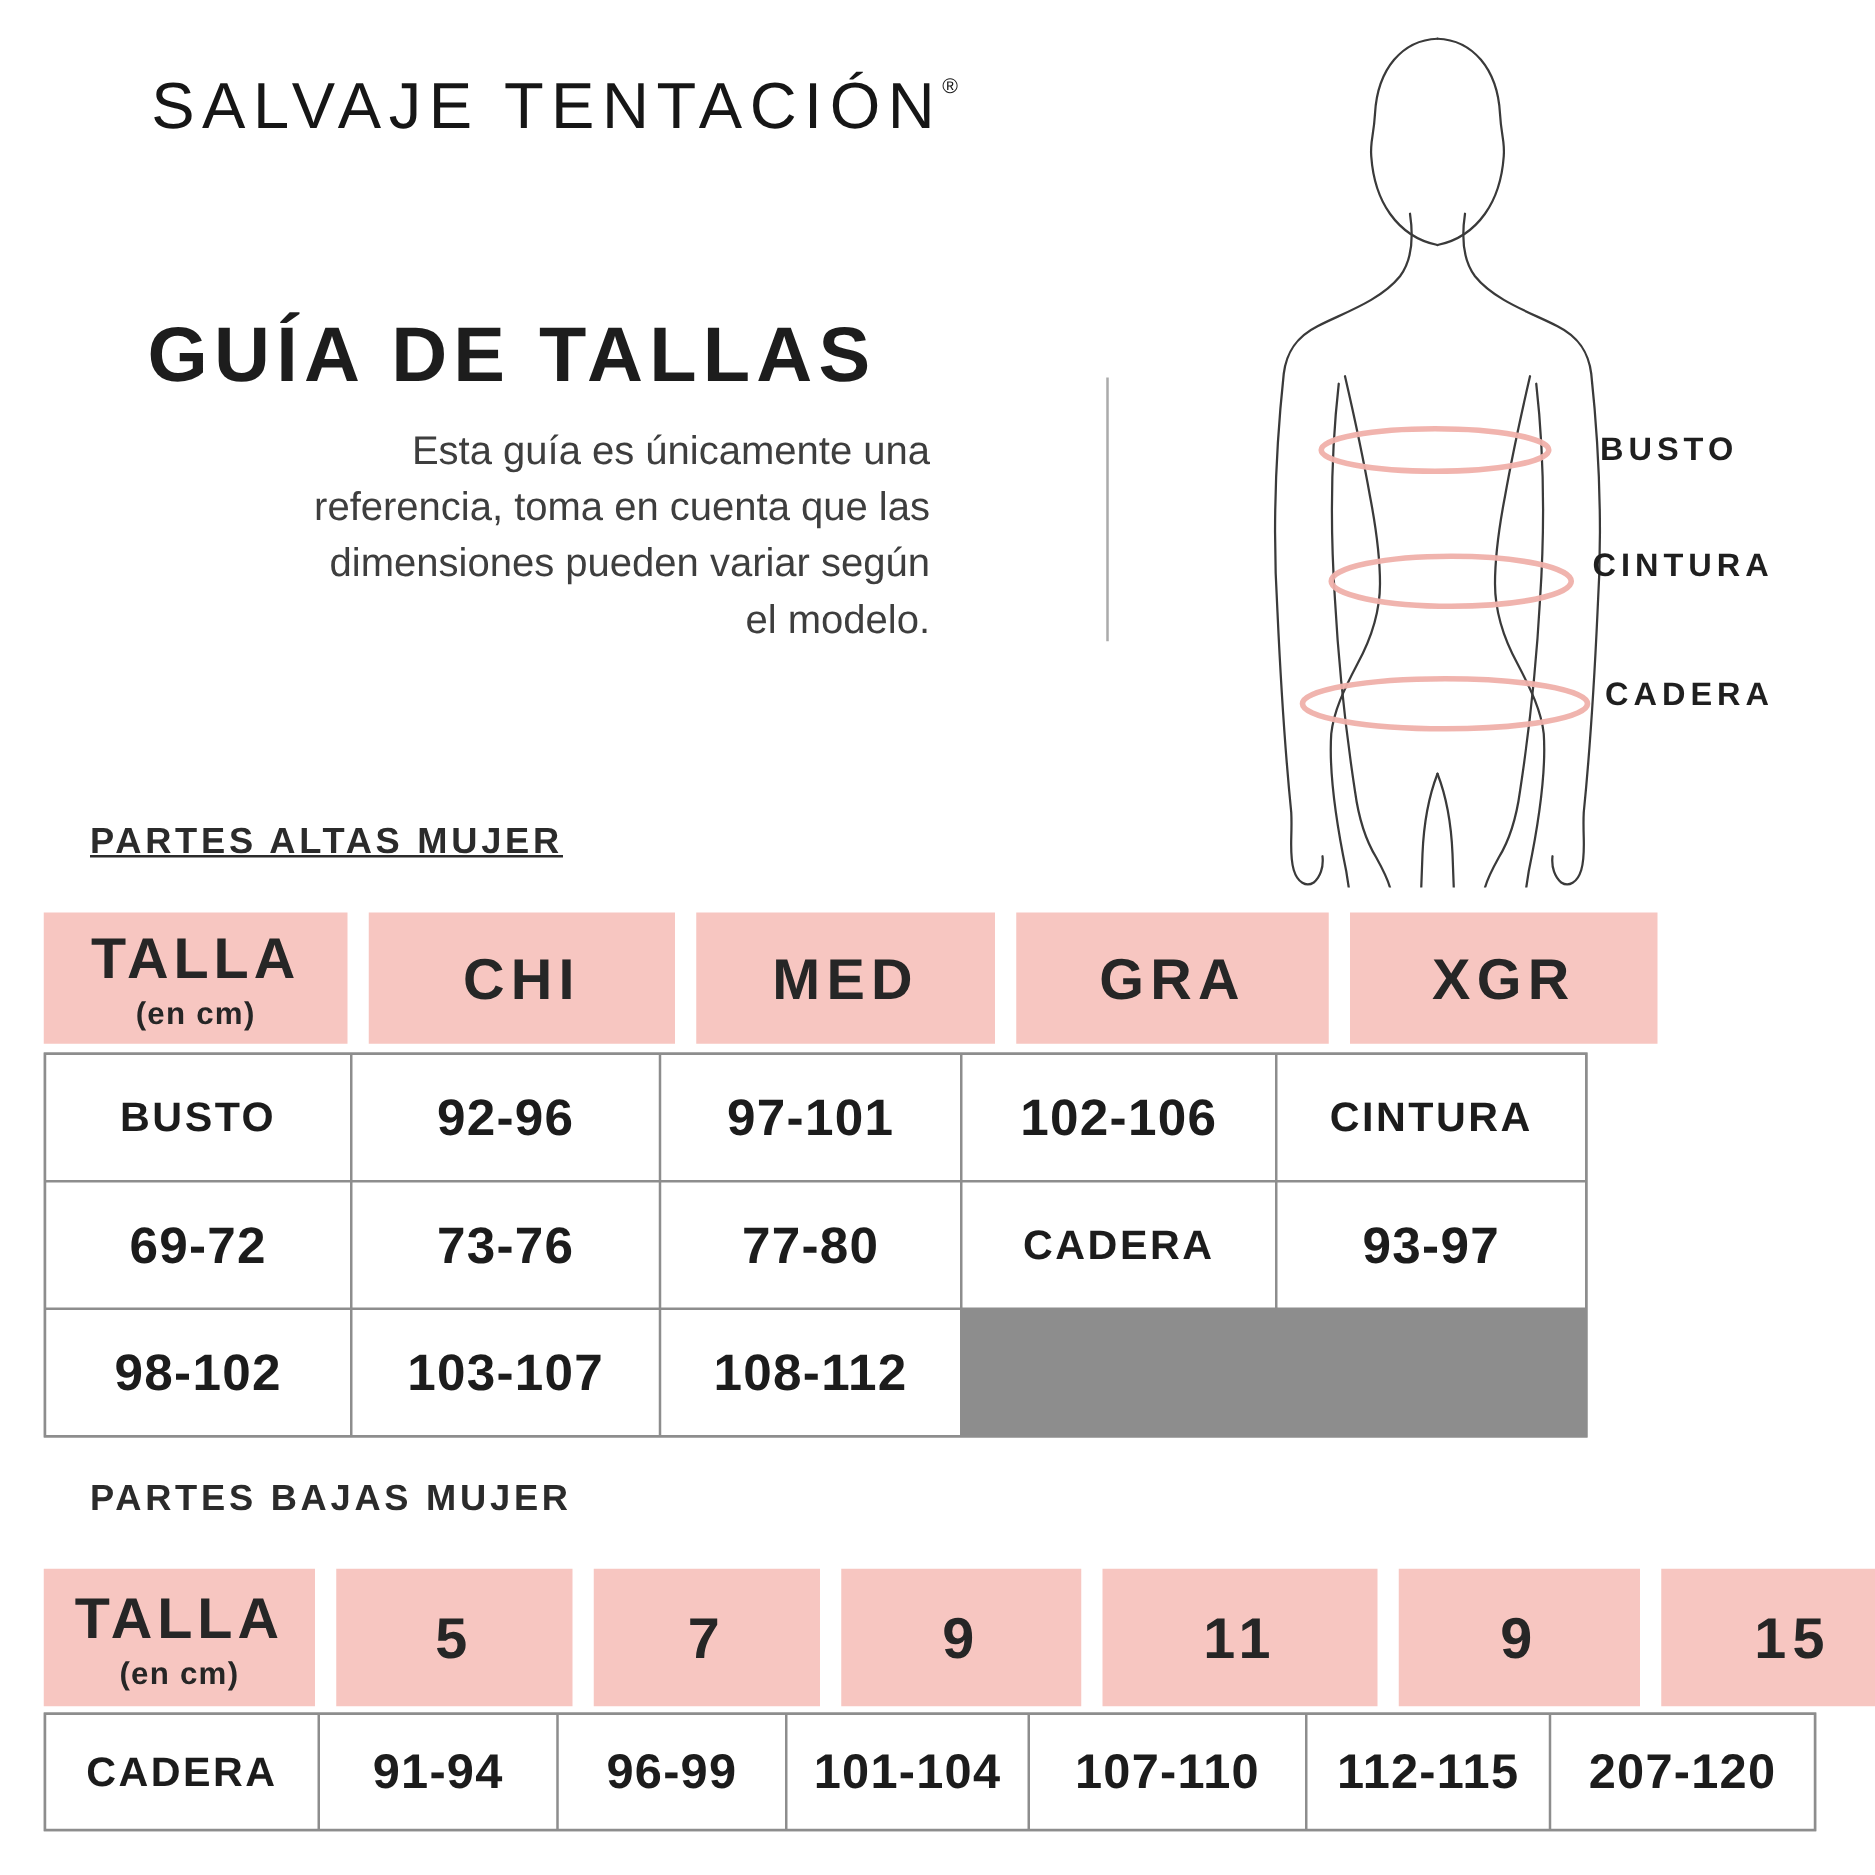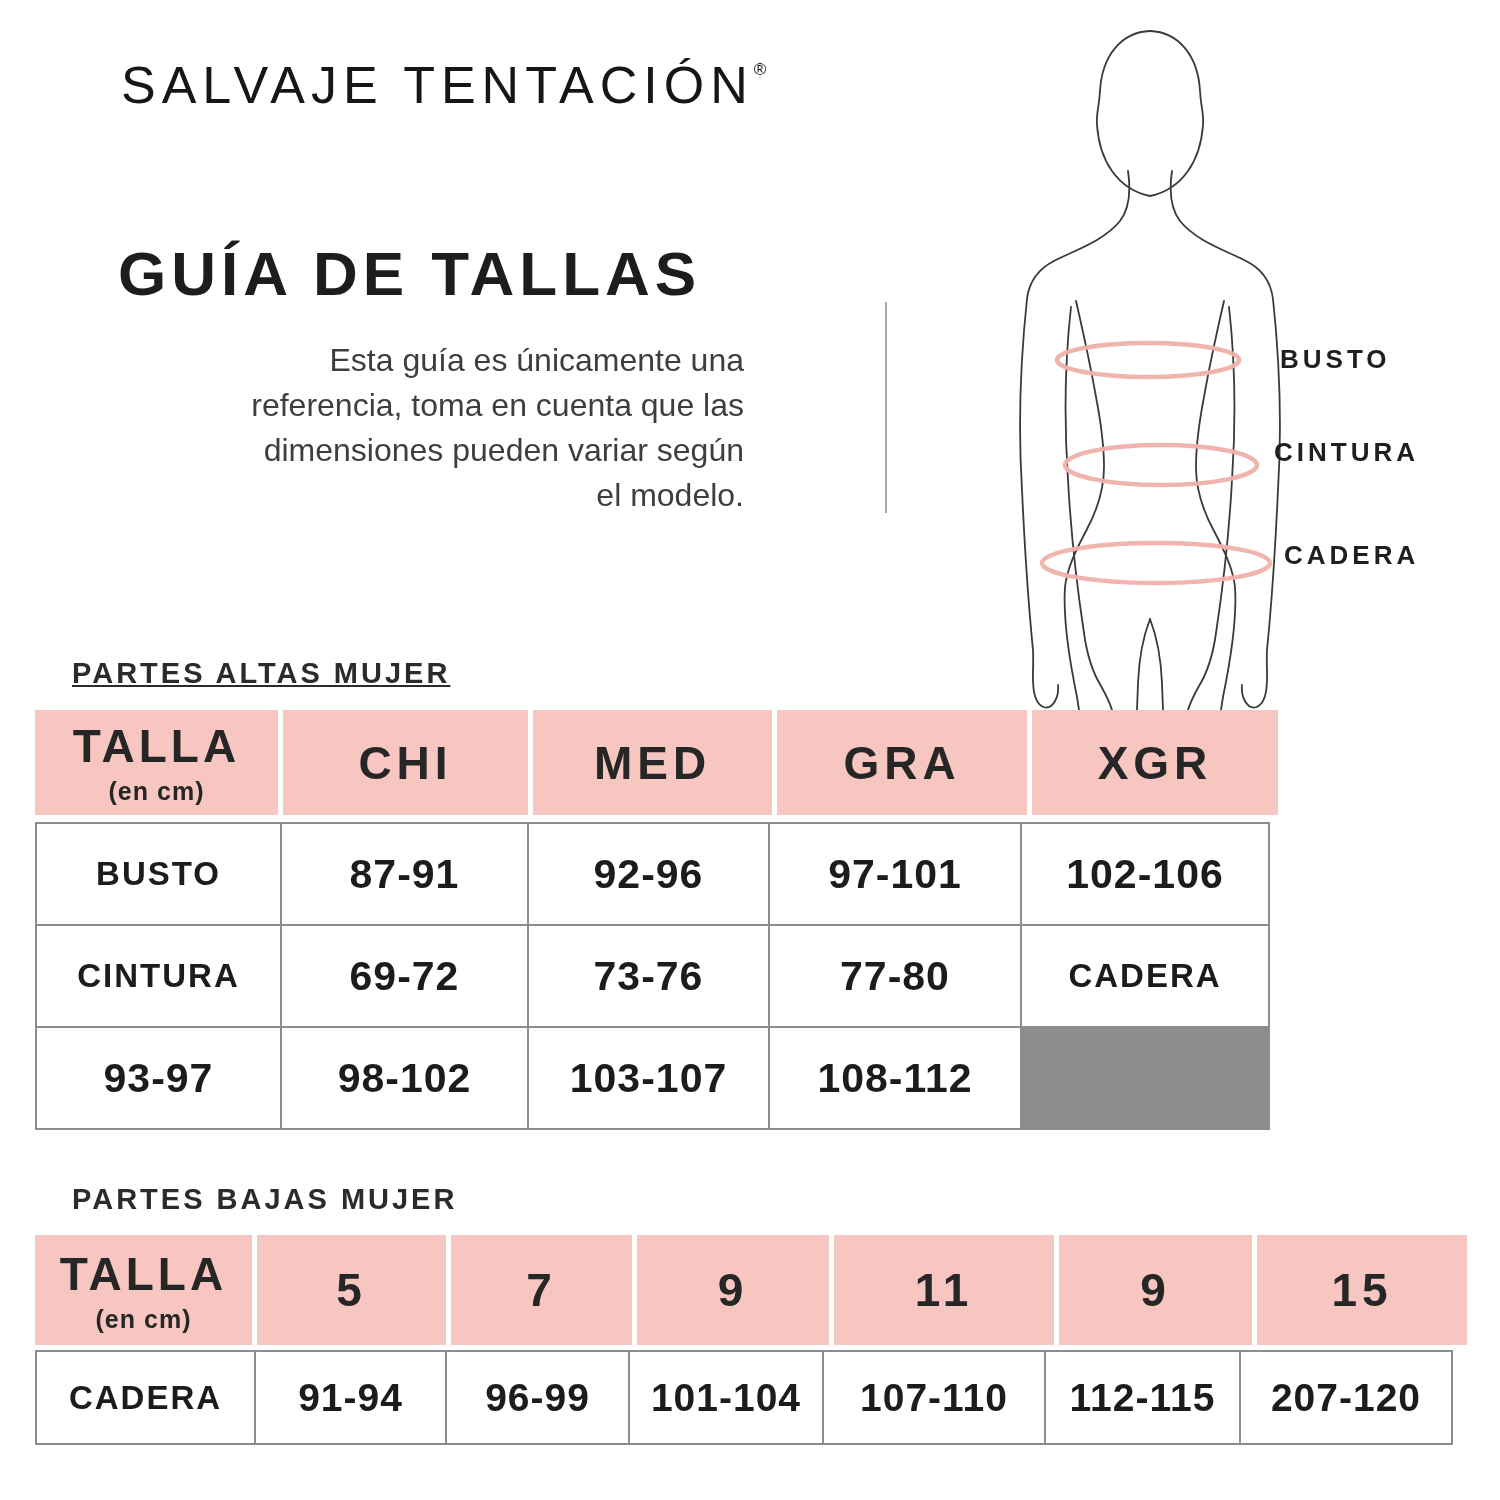--- a/index.html
+++ b/index.html
@@ -13,21 +13,21 @@
     position:relative;width:1500px;height:1500px;background:#ffffff;overflow:hidden;
     font-family:"Liberation Sans", sans-serif;color:var(--ink);
   }
   
   .brand{
     position:absolute;left:121px;top:55px;
     font-size:52px;font-weight:400;letter-spacing:6px;color:#161616;white-space:nowrap;
   }
   .brand sup{font-size:17px;letter-spacing:0;vertical-align:28px;}
   .intro-title{
-    position:absolute;left:118px;top:238px;
+    position:absolute;left:118px;top:249px;
     font-size:62px;font-weight:700;letter-spacing:5px;color:#1d1d1d;white-space:nowrap;
   }
   .intro-text{
     position:absolute;left:76px;top:338px;width:668px;
     font-size:32px;line-height:45px;color:#3e3e3e;text-align:right;white-space:pre-line;
   }
   .divider{
     position:absolute;left:885px;top:302px;width:2px;height:211px;background:#ababab;
   }
   
@@ -41,21 +41,21 @@
   
   .section-title{
     position:absolute;font-size:29px;font-weight:700;letter-spacing:3px;color:#2b2b2b;white-space:nowrap;
   }
   .section-title.s1{left:72px;top:657px;text-decoration:underline;}
   .section-title.s2{left:72px;top:1183px;}
   
   .table{position:absolute;}
   .table.t1{left:35px;top:710px;}
   .table.t2{left:35px;top:1235px;}
-  .thead{display:grid;column-gap:5px;}
+  .thead{display:grid;column-gap:17px;margin-top:20px;}
   .t1 .thead{grid-template-columns:243px 245px 239px 250px 246px;grid-auto-rows:105px;}
   .t2 .thead{grid-template-columns:217px 189px 181px 192px 220px 193px 210px;grid-auto-rows:110px;}
   .hcell{
     background:var(--pink);display:flex;align-items:center;justify-content:center;
     font-size:46px;font-weight:700;letter-spacing:5px;color:#262626;
   }
   .hcell.size-cell{flex-direction:column;letter-spacing:4px;}
   .size-u{font-size:25px;letter-spacing:1px;margin-top:4px;}
   .tbody{
     display:grid;gap:2px;background:var(--grid);border:2px solid var(--grid);
@@ -119,21 +119,20 @@
           <span class="size-t">TALLA</span>
           <span class="size-u">(en cm)</span>
         </div>
         <div class="hcell">CHI</div>
         <div class="hcell">MED</div>
         <div class="hcell">GRA</div>
         <div class="hcell">XGR</div>
       </div>
     <div class="tbody">
         <div class="bcell blabel">BUSTO</div>
-        <div class="bcell">87-91</div>
         <div class="bcell">92-96</div>
         <div class="bcell">97-101</div>
         <div class="bcell">102-106</div>
         <div class="bcell blabel">CINTURA</div>
         <div class="bcell">69-72</div>
         <div class="bcell">73-76</div>
         <div class="bcell">77-80</div>
         <div class="bcell blabel">CADERA</div>
         <div class="bcell">93-97</div>
         <div class="bcell">98-102</div>

